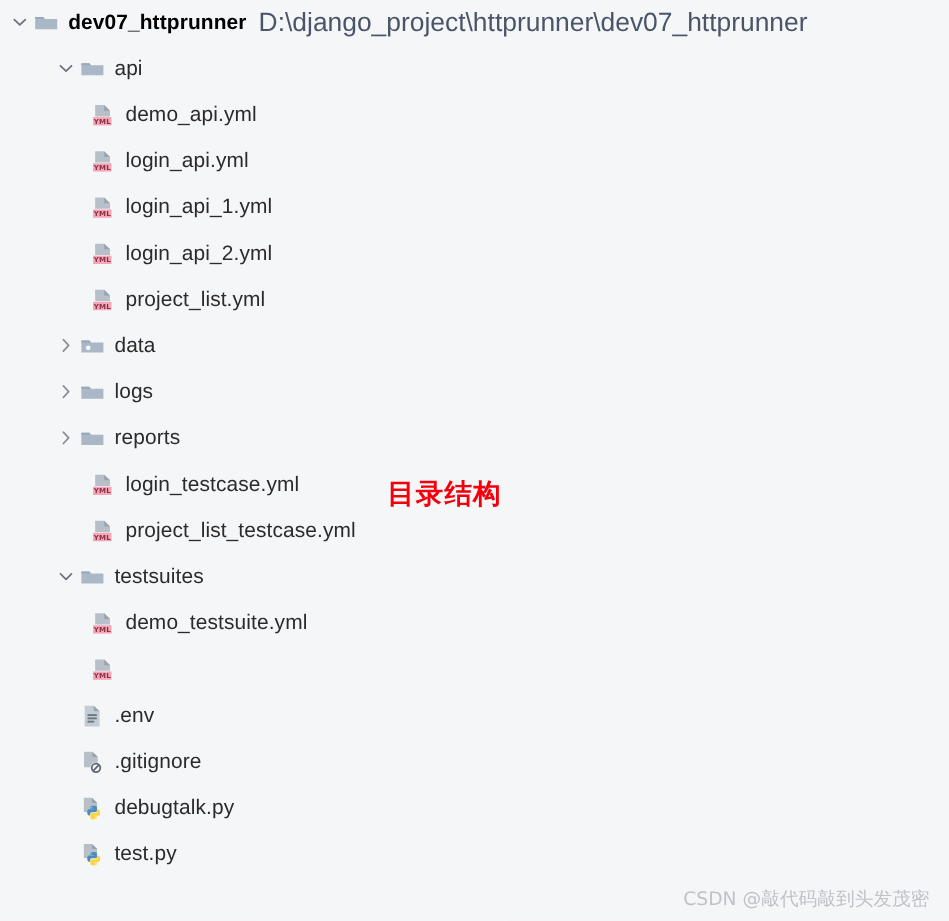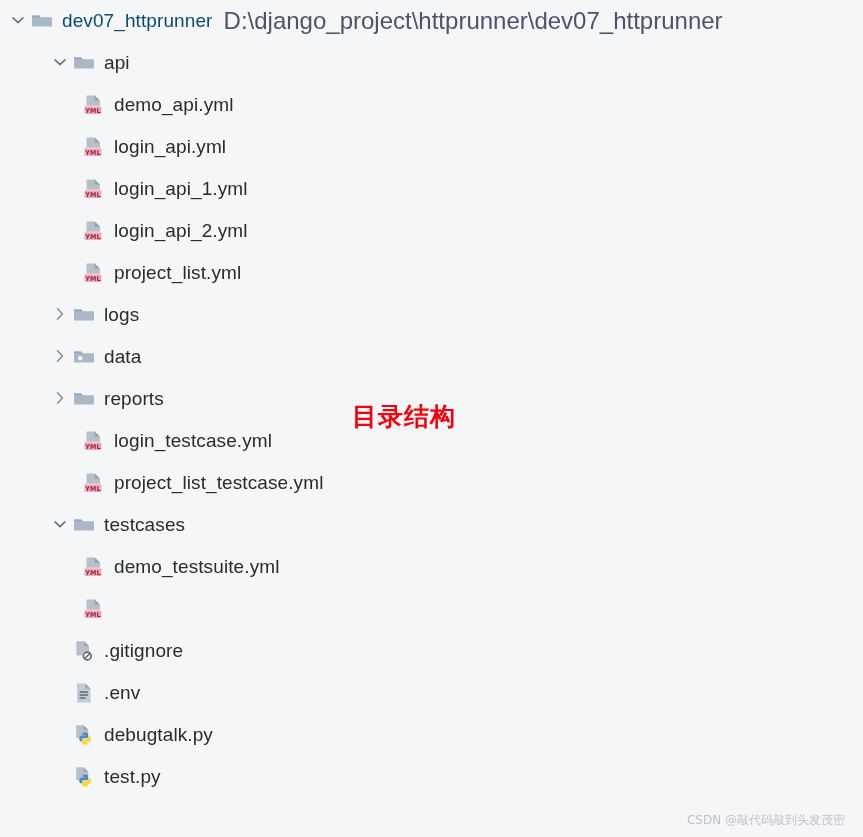--- a/index.html
+++ b/index.html
@@ -53,54 +53,54 @@
   .icon svg { display: block; }
 
   
   .label {
     font-size: 19px;
     color: #2b2b2b;
     line-height: 22px;
     letter-spacing: .1px;
   }
   .label.root {
-    font-weight: normal;
-    color: #0c4a6e;
+    font-weight: bold;
+    color: #000000;
   }
   .path {
     font-size: 24px;
     color: #4a5568;
     margin-left: 11px;
     line-height: 22px;
   }
 
   
   .lvl0 { padding-left: 8px; }
   .lvl1 { padding-left: 34px; margin-left: 16px; }
   .lvl2 { padding-left: 60px; }
 
   
   #annotation {
     position: absolute;
     left: 352px;
-    top: 400px;
+    top: 432px;
     font-size: 25px;
     font-weight: bold;
     color: #f4000c;
     font-family: Liberation Serif, serif;
     letter-spacing: 1px;
     white-space: nowrap;
   }
 
   
   #watermark {
     position: absolute;
     right: 18px;
     bottom: 8px;
-    font-size: 12px;
+    font-size: 17px;
     color: #bfc2c7;
     font-family: "DejaVu Sans", "Liberation Sans", sans-serif;
     white-space: nowrap;
   }
 </style>
 </head>
 <body>
 
 <div id="tree">
     <div class="row lvl0">
@@ -195,49 +195,49 @@
     <div class="row lvl1">
       <span class="twisty">
         <svg width="20" height="20" viewBox="0 0 20 20" xmlns="http://www.w3.org/2000/svg">
           <path d="M7.6 4.8L12.4 10L7.6 15.2" fill="none" stroke="#8a9099" stroke-width="1.6" stroke-linecap="round" stroke-linejoin="round"></path>
         </svg>
       </span>
       <span class="icon">
         <svg width="24" height="24" viewBox="0 0 24 24" xmlns="http://www.w3.org/2000/svg">
           <path d="M2 6.5h7.2l1.5 1.8H22v9.2H2z" fill="#a9b7c6"></path>
           <path d="M2 6.5h7.2l1.5 1.8H2z" fill="#9aa9ba"></path>
+          <circle cx="8.2" cy="13.2" r="2.2" fill="#f5f6f8"></circle>
+        </svg>
+      </span>
+      <span class="label">data</span>
+    </div>
+    <div class="row lvl1">
+      <span class="twisty">
+        <svg width="20" height="20" viewBox="0 0 20 20" xmlns="http://www.w3.org/2000/svg">
+          <path d="M7.6 4.8L12.4 10L7.6 15.2" fill="none" stroke="#8a9099" stroke-width="1.6" stroke-linecap="round" stroke-linejoin="round"></path>
+        </svg>
+      </span>
+      <span class="icon">
+        <svg width="24" height="24" viewBox="0 0 24 24" xmlns="http://www.w3.org/2000/svg">
+          <path d="M2 6.5h7.2l1.5 1.8H22v9.2H2z" fill="#a9b7c6"></path>
+          <path d="M2 6.5h7.2l1.5 1.8H2z" fill="#9aa9ba"></path>
         </svg>
       </span>
       <span class="label">logs</span>
     </div>
     <div class="row lvl1">
       <span class="twisty">
         <svg width="20" height="20" viewBox="0 0 20 20" xmlns="http://www.w3.org/2000/svg">
           <path d="M7.6 4.8L12.4 10L7.6 15.2" fill="none" stroke="#8a9099" stroke-width="1.6" stroke-linecap="round" stroke-linejoin="round"></path>
         </svg>
       </span>
       <span class="icon">
         <svg width="24" height="24" viewBox="0 0 24 24" xmlns="http://www.w3.org/2000/svg">
           <path d="M2 6.5h7.2l1.5 1.8H22v9.2H2z" fill="#a9b7c6"></path>
           <path d="M2 6.5h7.2l1.5 1.8H2z" fill="#9aa9ba"></path>
-          <circle cx="8.2" cy="13.2" r="2.2" fill="#f5f6f8"></circle>
-        </svg>
-      </span>
-      <span class="label">data</span>
-    </div>
-    <div class="row lvl1">
-      <span class="twisty">
-        <svg width="20" height="20" viewBox="0 0 20 20" xmlns="http://www.w3.org/2000/svg">
-          <path d="M7.6 4.8L12.4 10L7.6 15.2" fill="none" stroke="#8a9099" stroke-width="1.6" stroke-linecap="round" stroke-linejoin="round"></path>
-        </svg>
-      </span>
-      <span class="icon">
-        <svg width="24" height="24" viewBox="0 0 24 24" xmlns="http://www.w3.org/2000/svg">
-          <path d="M2 6.5h7.2l1.5 1.8H22v9.2H2z" fill="#a9b7c6"></path>
-          <path d="M2 6.5h7.2l1.5 1.8H2z" fill="#9aa9ba"></path>
         </svg>
       </span>
       <span class="label">reports</span>
     </div>
     <div class="row lvl2">
       <span class="twisty none"></span>
       <span class="icon">
         <svg width="24" height="24" viewBox="0 0 24 24" xmlns="http://www.w3.org/2000/svg">
           <path d="M4.5 2.5h8.2l5.3 5.2v5.1H4.5z" fill="#b7c0c9"></path>
           <path d="M12.7 2.5l5.3 5.2h-5.3z" fill="#98a3ae"></path>
@@ -264,21 +264,21 @@
         <svg width="20" height="20" viewBox="0 0 20 20" xmlns="http://www.w3.org/2000/svg">
           <path d="M5 7.8L10 12.6L15 7.8" fill="none" stroke="#6b7380" stroke-width="1.6" stroke-linecap="round" stroke-linejoin="round"></path>
         </svg>
       </span>
       <span class="icon">
         <svg width="24" height="24" viewBox="0 0 24 24" xmlns="http://www.w3.org/2000/svg">
           <path d="M2 6.5h7.2l1.5 1.8H22v9.2H2z" fill="#a9b7c6"></path>
           <path d="M2 6.5h7.2l1.5 1.8H2z" fill="#9aa9ba"></path>
         </svg>
       </span>
-      <span class="label">testcases</span>
+      <span class="label">testsuites</span>
     </div>
     <div class="row lvl2">
       <span class="twisty none"></span>
       <span class="icon">
         <svg width="24" height="24" viewBox="0 0 24 24" xmlns="http://www.w3.org/2000/svg">
           <path d="M4.5 2.5h8.2l5.3 5.2v5.1H4.5z" fill="#b7c0c9"></path>
           <path d="M12.7 2.5l5.3 5.2h-5.3z" fill="#98a3ae"></path>
           <rect x="2.6" y="13.4" width="16.8" height="7.6" fill="#f4a7b9"></rect>
           <text x="11" y="19.5" font-family="DejaVu Sans, sans-serif" font-size="6.4" font-weight="bold" fill="#8c2f45" text-anchor="middle" letter-spacing="0.2">YML</text>
         </svg>
@@ -288,51 +288,51 @@
     <div class="row lvl2">
       <span class="twisty none"></span>
       <span class="icon">
         <svg width="24" height="24" viewBox="0 0 24 24" xmlns="http://www.w3.org/2000/svg">
           <path d="M4.5 2.5h8.2l5.3 5.2v5.1H4.5z" fill="#b7c0c9"></path>
           <path d="M12.7 2.5l5.3 5.2h-5.3z" fill="#98a3ae"></path>
           <rect x="2.6" y="13.4" width="16.8" height="7.6" fill="#f4a7b9"></rect>
           <text x="11" y="19.5" font-family="DejaVu Sans, sans-serif" font-size="6.4" font-weight="bold" fill="#8c2f45" text-anchor="middle" letter-spacing="0.2">YML</text>
         </svg>
       </span>
+    </div>
+    <div class="row lvl1">
+      <span class="twisty none"></span>
+      <span class="icon">
+        <svg width="24" height="24" viewBox="0 0 24 24" xmlns="http://www.w3.org/2000/svg">
+          <path d="M5 2.5h8.2l5.3 5.2V21.5H5z" fill="#c3cbd3"></path>
+          <path d="M13.2 2.5l5.3 5.2h-5.3z" fill="#9aa5b0"></path>
+          <rect x="7.6" y="10.2" width="8.4" height="1.7" fill="#6b7782"></rect>
+          <rect x="7.6" y="13.2" width="8.4" height="1.7" fill="#6b7782"></rect>
+          <rect x="7.6" y="16.2" width="6.0" height="1.7" fill="#6b7782"></rect>
+        </svg>
+      </span>
+      <span class="label">.env</span>
     </div>
     <div class="row lvl1">
       <span class="twisty none"></span>
       <span class="icon">
         <svg width="24" height="24" viewBox="0 0 24 24" xmlns="http://www.w3.org/2000/svg">
           <path d="M4.4 2.3h7.6l4.9 4.8v9.4H4.4z" fill="#b7c0c9"></path>
           <path d="M12 2.3l4.9 4.8H12z" fill="#98a3ae"></path>
           <circle cx="15.3" cy="17" r="5.1" fill="#f5f6f8"></circle>
           <circle cx="15.3" cy="17" r="3.9" fill="none" stroke="#5c6670" stroke-width="1.6"></circle>
           <line x1="12.6" y1="19.7" x2="18.0" y2="14.3" stroke="#5c6670" stroke-width="1.6"></line>
         </svg>
       </span>
       <span class="label">.gitignore</span>
     </div>
     <div class="row lvl1">
       <span class="twisty none"></span>
       <span class="icon">
         <svg width="24" height="24" viewBox="0 0 24 24" xmlns="http://www.w3.org/2000/svg">
-          <path d="M5 2.5h8.2l5.3 5.2V21.5H5z" fill="#c3cbd3"></path>
-          <path d="M13.2 2.5l5.3 5.2h-5.3z" fill="#9aa5b0"></path>
-          <rect x="7.6" y="10.2" width="8.4" height="1.7" fill="#6b7782"></rect>
-          <rect x="7.6" y="13.2" width="8.4" height="1.7" fill="#6b7782"></rect>
-          <rect x="7.6" y="16.2" width="6.0" height="1.7" fill="#6b7782"></rect>
-        </svg>
-      </span>
-      <span class="label">.env</span>
-    </div>
-    <div class="row lvl1">
-      <span class="twisty none"></span>
-      <span class="icon">
-        <svg width="24" height="24" viewBox="0 0 24 24" xmlns="http://www.w3.org/2000/svg">
           <path d="M4.2 2.3h7.4l4.7 4.6v8.2H4.2z" fill="#b7c0c9"></path>
           <path d="M11.6 2.3l4.7 4.6h-4.7z" fill="#98a3ae"></path>
           <path d="M13.1 9.6c-3.0 0-2.8 1.3-2.8 1.3v1.4h2.9v0.4H9.2s-1.9-0.2-1.9 2.8 1.7 2.9 1.7 2.9h1v-1.4s-0.1-1.7 1.6-1.7h2.9s1.6 0 1.6-1.6v-2.6s0.2-1.5-3-1.5zm-1.6 0.9c0.3 0 0.5 0.2 0.5 0.5s-0.2 0.5-0.5 0.5-0.5-0.2-0.5-0.5 0.2-0.5 0.5-0.5z" fill="#4b8bbe"></path>
           <path d="M13.2 21.8c3.0 0 2.8-1.3 2.8-1.3v-1.4h-2.9v-0.4h4.0s1.9 0.2 1.9-2.8-1.7-2.9-1.7-2.9h-1v1.4s0.1 1.7-1.6 1.7h-2.9s-1.6 0-1.6 1.6v2.6s-0.2 1.5 3 1.5zm1.6-0.9c-0.3 0-0.5-0.2-0.5-0.5s0.2-0.5 0.5-0.5 0.5 0.2 0.5 0.5-0.2 0.5-0.5 0.5z" fill="#ffd43b"></path>
         </svg>
       </span>
       <span class="label">debugtalk.py</span>
     </div>
     <div class="row lvl1">
       <span class="twisty none"></span>

